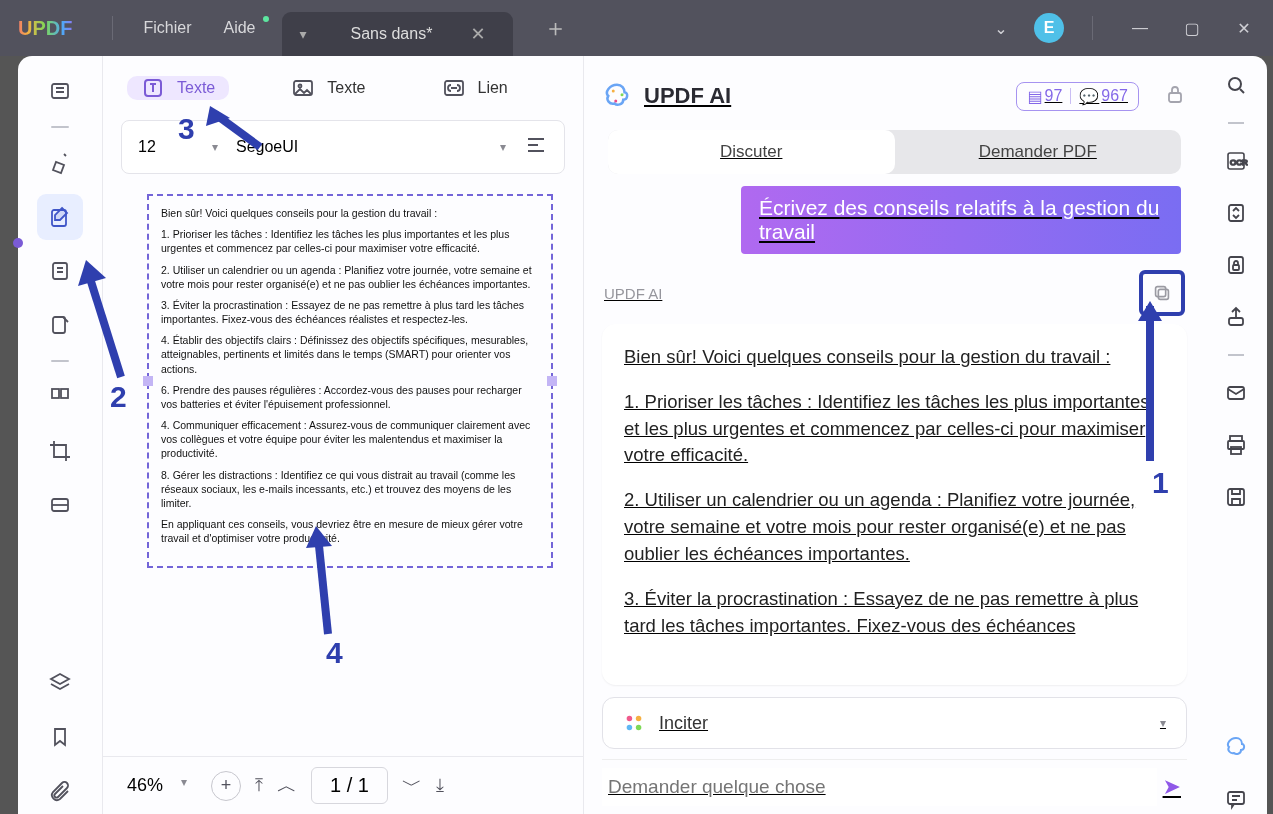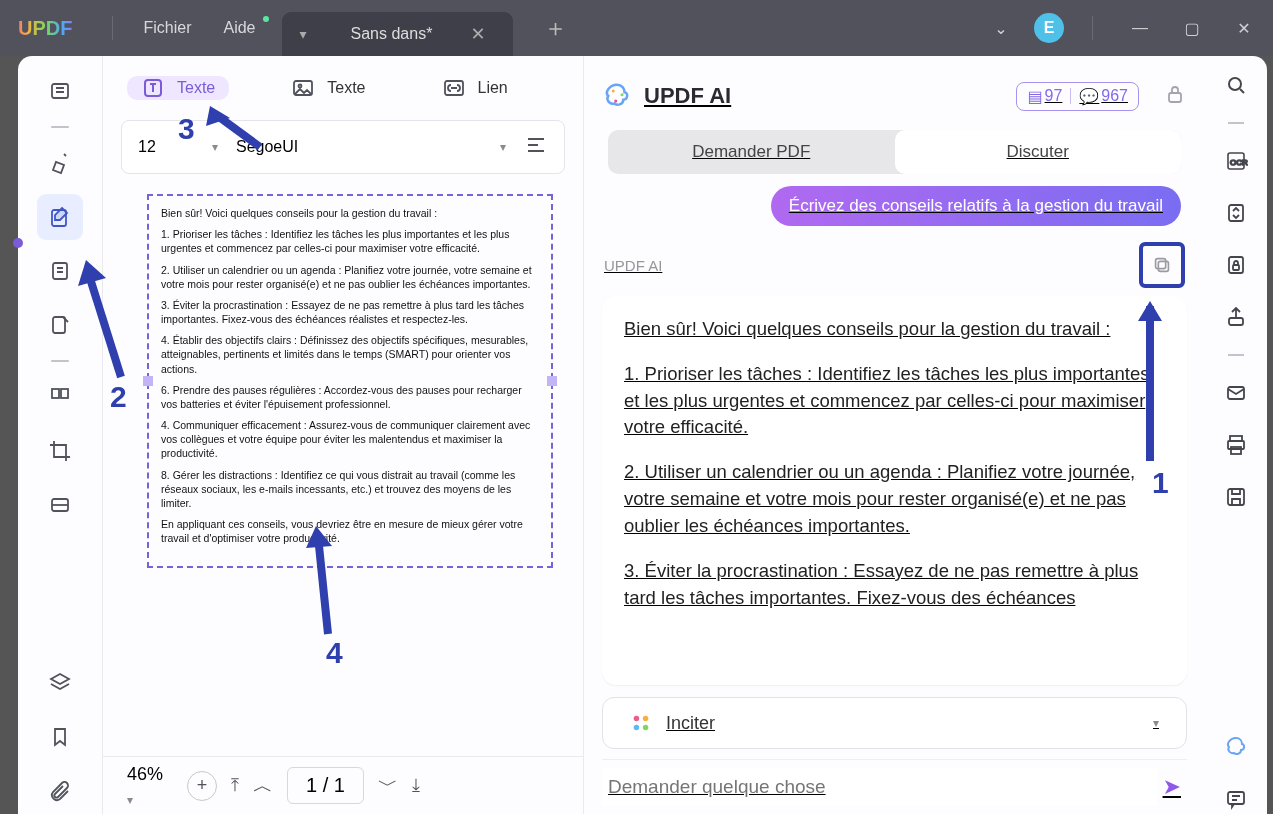--- a/index.html
+++ b/index.html
@@ -33,39 +33,39 @@
 .fmt-size { width: 80px; font-size: 16px; display: flex; align-items: center; justify-content: space-between; }
 .fmt-font { flex: 1; display: flex; align-items: center; justify-content: space-between; font-size: 16px; }
 .dd { color: #8a8a92; font-size: 12px; }
 .doc-area { flex: 1; padding: 20px 30px 0 44px; overflow: hidden; }
 .textbox { border: 2px dashed #7365d8; padding: 10px 12px 14px; position: relative; font-size: 10.5px; line-height: 1.35; color: #111; }
 .handle { position: absolute; width: 10px; height: 10px; background: #c3b5f5; }
 .h-left { left: -6px; top: 50%; transform: translateY(-50%); }
 .h-right { right: -6px; top: 50%; transform: translateY(-50%); }
 .textbox p { margin-bottom: 7px; }
 .bottombar { height: 58px; border-top: 1px solid #e9e9ee; display: flex; align-items: center; padding: 0 14px; gap: 14px; }
-.zoom-sel { display: flex; gap: 8px; font-size: 18px; padding: 4px 10px; flex-direction: column; }
+.zoom-sel { display: flex; gap: 18px; font-size: 18px; padding: 4px 10px; }
 .circ-btn { width: 30px; height: 30px; border: 1px solid #c7c7ce; border-radius: 50%; display: flex; align-items: center; justify-content: center; cursor: pointer; font-size: 18px; color: #52525d; }
 .page-box { border: 1px solid #d7d7dd; border-radius: 6px; padding: 6px 18px; font-size: 20px; }
 
 .aipane { flex: 1; display: flex; flex-direction: column; padding: 12px 18px 8px 18px; position: relative; text-decoration: underline; }
 .ai-head { display: flex; align-items: center; gap: 12px; height: 56px; }
 .ai-logo { width: 30px; height: 30px; }
 .ai-title { font-size: 22px; font-weight: 700; color: #2a2a32; }
 .ai-tokens { margin-left: auto; display: flex; gap: 2px; border: 1.5px solid #a693f0; border-radius: 8px; padding: 4px 10px; color: #8468e8; font-size: 16px; align-items: center; }
 .ai-lock { margin-left: 12px; color: #a4a4ae; }
 .ai-tabs { display: flex; background: #e7e7ea; border-radius: 10px; margin: 6px 6px 12px; height: 44px; }
 .ai-tab { flex: 1; display: flex; align-items: center; justify-content: center; font-size: 17px; color: #444; border-radius: 10px; cursor: pointer; }
 .ai-tab.active { background: #fff; }
-.ai-prompt { margin-left: auto; margin-right: 6px; background: linear-gradient(90deg,#b069f0,#7a6df2); color: #fff; padding: 10px 18px; border-radius: 20px; font-size: 17px; max-width: 440px; }
+.ai-prompt { margin-left: auto; margin-right: 6px; background: linear-gradient(90deg,#b069f0,#7a6df2); color: #fff; padding: 10px 18px; border-radius: 4px; font-size: 21px; max-width: 440px; }
 .ai-label { color: #96969d; font-size: 15px; margin: 16px 2px 8px; display: flex; align-items: center; }
 .ai-copy { margin-left: auto; width: 46px; height: 46px; border: 4px solid #2f3fae; border-radius: 6px; display: flex; align-items: center; justify-content: center; cursor: pointer; }
 .ai-resp { background: #fff; border-radius: 14px; padding: 20px 22px; font-size: 18.5px; color: #222; line-height: 1.45; box-shadow: 0 1px 2px rgba(0,0,0,.06); flex: 1; overflow: hidden; }
 .ai-resp p { margin-bottom: 18px; }
-.inciter { margin-top: 12px; background: #fff; border: 1px solid #e2e2e8; border-radius: 12px; padding: 14px 27px; display: flex; align-items: center; font-size: 18px; color: #333; }
+.inciter { margin-top: 12px; background: #fff; border: 1px solid #e2e2e8; border-radius: 12px; padding: 14px 20px; display: flex; align-items: center; font-size: 18px; color: #333; }
 .inputrow { margin-top: 10px; border-top: 1px solid #eee; padding-top: 8px; display: flex; align-items: center; }
 .msg-input { flex: 1; border: none; font-size: 19px; color: #999; outline: none; padding: 8px 6px; }
 .send { color: #8f58e8; font-size: 22px; cursor: pointer; padding: 6px; }
 
 .rsb { width: 62px; padding-top: 14px; display: flex; flex-direction: column; align-items: center; gap: 22px; }
 .rs-ico { width: 30px; height: 30px; display: flex; align-items: center; justify-content: center; color: #45454d; cursor: pointer; }
 .rs-dash { width: 16px; height: 2px; background: #c2c4cc; }
 
 .annot { position: absolute; color: #2f3fae; font-weight: 800; font-size: 30px; pointer-events: none; }
 .arrow { position: absolute; pointer-events: none; }
@@ -249,22 +249,22 @@
         <span style="width:1px;height:16px;background:#c9bdf4;margin:0 6px;"></span>
         <span>💬</span>
           <span>967</span>
       </div>
       <span class="ai-lock"><svg class="icon" viewBox="0 0 24 24" fill="none" stroke="#a4a4ae" stroke-width="1.8">
             <rect x="6" y="11" width="12" height="9" rx="2"></rect>
             <path d="M9 11V8a3 3 0 016 0v3"></path>
           </svg></span>
     </div>
     <div class="ai-tabs">
+      <div class="ai-tab active">Discuter</div>
       <div class="ai-tab">Demander PDF</div>
-      <div class="ai-tab active">Discuter</div>
     </div>
     <div style="display:flex;">
         <div class="ai-prompt">Écrivez des conseils relatifs à la gestion du travail</div>
       </div>
     <div class="ai-label">
       <span>UPDF AI</span>
       <div class="ai-copy">
         <svg width="22" height="22" viewBox="0 0 24 24" fill="none" stroke="#9a9aa2" stroke-width="1.8">
             <rect x="8" y="8" width="11" height="11" rx="2"></rect>
             <rect x="5" y="5" width="11" height="11" rx="2"></rect>

